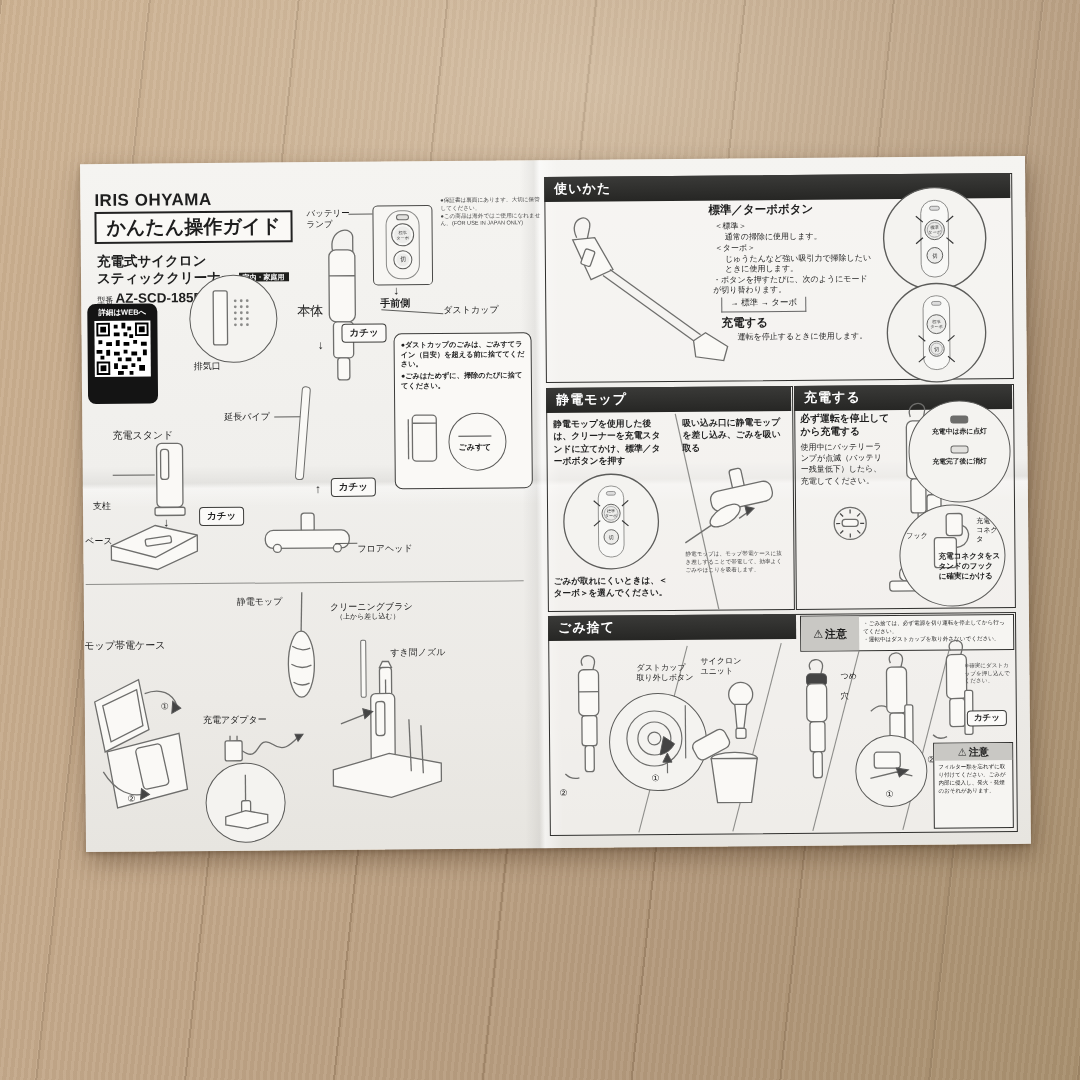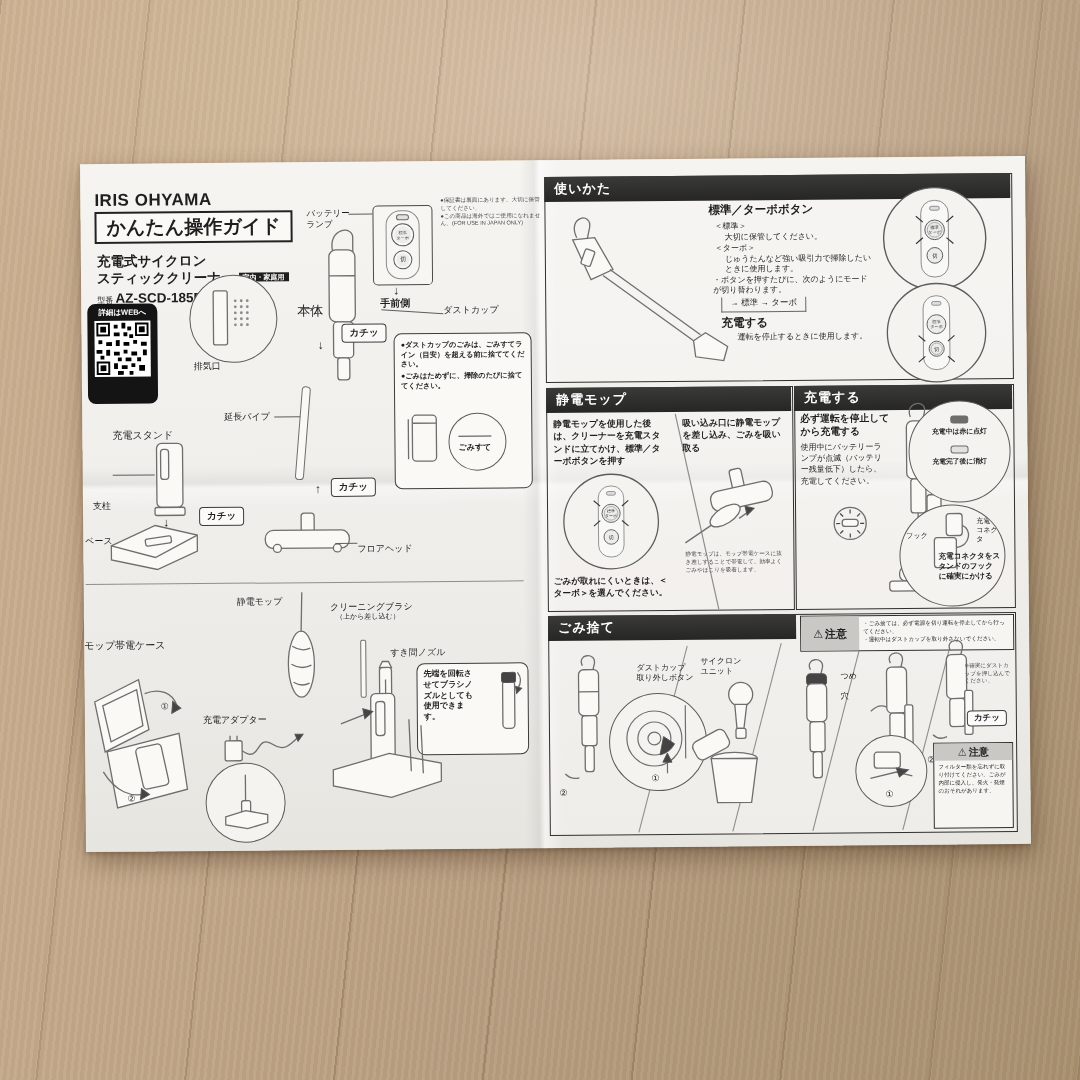--- a/index.html
+++ b/index.html
@@ -225,29 +225,20 @@
   </svg>
   <div class="t" style="left:246px;top:440px;font-size:9px;">クリーニングブラシ</div>
   <div class="t" style="left:252px;top:451px;font-size:7px;">（上から差し込む）</div>
   <div style="position:absolute;left:276px;top:478px;width:4px;height:56px;border:1.2px solid #6e6e6c;border-radius:2px;background:#faf9f6;"></div>
   <div class="t" style="left:306px;top:486px;font-size:9px;">すき間ノズル</div>
   <svg style="left:290px;top:498px;" width="22" height="75" viewBox="0 0 22 75">
     <path class="sk" d="M5,8 L17,8 L14,2 L8,2 Z"></path>
     <rect class="sk" x="5" y="8" width="12" height="58" rx="3"></rect>
     <line class="skn" x1="11" y1="20" x2="11" y2="50"></line>
   </svg>
-  <div class="notebox" style="left:332px;top:502px;width:98px;height:80px;padding:5px 6px;">
-    <div class="t b" style="position:static;font-size:8px;width:56px;line-height:1.35;float:left;">先端を回転させてブラシノズルとしても使用できます。</div>
-    <svg style="position:static;float:right;" width="26" height="68" viewBox="0 0 26 68">
-      <rect class="sk" x="7" y="12" width="12" height="48" rx="4"></rect>
-      <rect class="skd" x="6" y="4" width="14" height="10" rx="2"></rect>
-      <path class="skn" d="M22,4 q6,8 0,16"></path>
-      <path class="skd" d="M20,18 L26,20 L21,25 Z"></path>
-    </svg>
-  </div>
   <div class="t" style="left:0px;top:476px;font-size:10px;">モップ帯電ケース</div>
   <svg style="left:2px;top:512px;" width="135" height="140" viewBox="0 0 135 140">
     <path class="sk" d="M8,26 L52,4 L62,54 L18,76 Z"></path>
     <path class="skn" d="M16,30 L50,14 L56,50 L24,66 Z"></path>
     <path class="sk" d="M20,76 L92,58 L100,114 L30,132 Z"></path>
     <rect class="sk" x="52" y="70" width="26" height="42" rx="4" transform="rotate(-12 65 91)"></rect>
     <path class="skn" d="M58,18 C74,12 86,18 90,30" stroke-width="2.4" stroke="#444"></path>
     <path class="skd" d="M86,26 L94,33 L85,38 Z"></path>
     <path class="skn" d="M16,96 C28,116 44,122 58,118" stroke-width="2.4" stroke="#444"></path>
     <path class="skd" d="M54,113 L62,119 L53,124 Z"></path>
@@ -283,21 +274,21 @@
   <svg style="left:472px;top:50px;" width="180" height="160" viewBox="0 0 180 160">
     <path class="skn" d="M24,28 C14,6 40,2 37,18 L34,32"></path>
     <path class="sk" d="M20,30 L42,28 L60,60 L38,70 Z"></path>
     <rect class="sk" x="30" y="40" width="10" height="16" rx="2" transform="rotate(20 35 48)"></rect>
     <line class="skn" x1="50" y1="66" x2="140" y2="132"></line>
     <line class="skn" x1="57" y1="60" x2="147" y2="126"></line>
     <path class="sk" d="M140,132 L152,124 L174,138 L170,152 L142,148 Z"></path>
   </svg>
   <div class="t b" style="left:628px;top:44px;font-size:11.5px;">標準／ターボボタン</div>
   <div class="t" style="left:634px;top:63px;font-size:8px;">＜標準＞</div>
-  <div class="t" style="left:644px;top:74px;font-size:8px;">大切に保管してください。</div>
+  <div class="t" style="left:644px;top:74px;font-size:8px;">通常の掃除に使用します。</div>
   <div class="t" style="left:634px;top:85px;font-size:8px;">＜ターボ＞</div>
   <div class="t" style="left:644px;top:96px;width:152px;font-size:8px;">じゅうたんなど強い吸引力で掃除したいときに使用します。</div>
   <div class="t" style="left:632px;top:117px;width:162px;font-size:8px;">・ボタンを押すたびに、次のようにモードが切り替わります。</div>
   <div class="t" style="left:640px;top:139px;font-size:8.5px;border:1px solid #666;border-top:0;padding:0 8px 3px;">→ 標準 → ターボ</div>
   <div class="t b" style="left:640px;top:157px;font-size:11.5px;">充電する</div>
   <div class="t" style="left:656px;top:174px;font-size:8px;">運転を停止するときに使用します。</div>
 
   <svg style="left:800px;top:28px;" width="108" height="108" viewBox="0 0 110 110">
     <circle cx="55" cy="55" r="52" fill="#f4f3f0" stroke="#5c5c5a" stroke-width="1.4"></circle>
     <rect x="41" y="16" width="28" height="78" rx="13" fill="#f8f8f6" stroke="#8a8a88"></rect>

